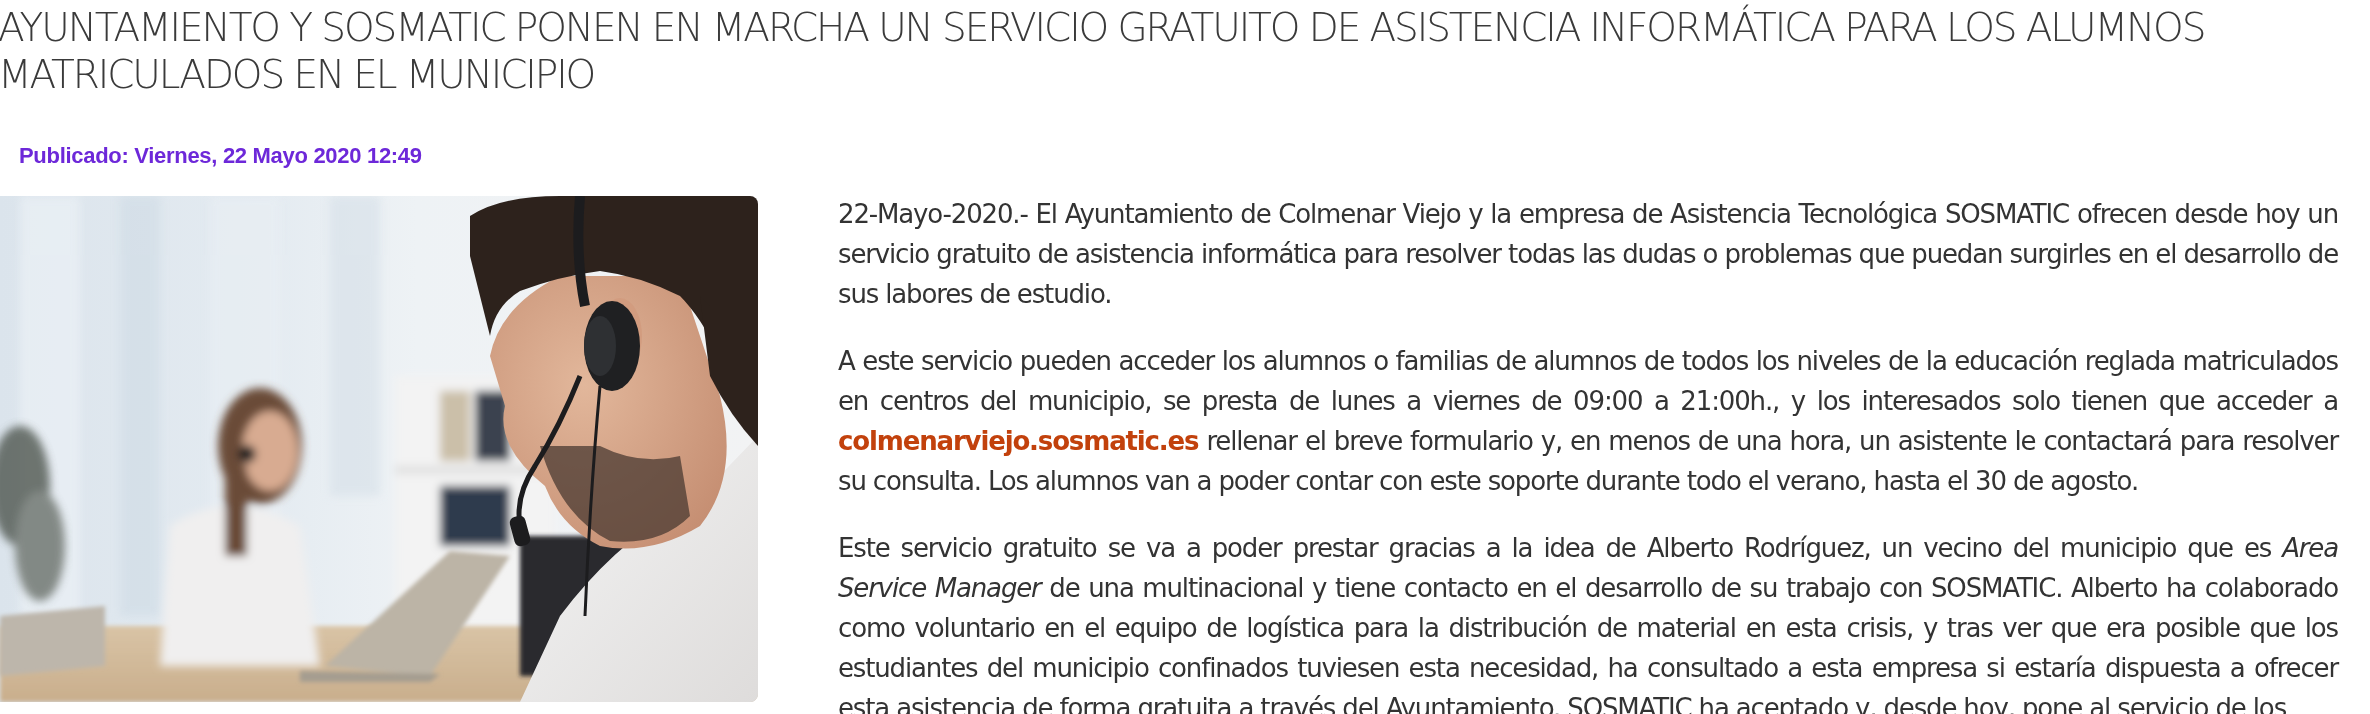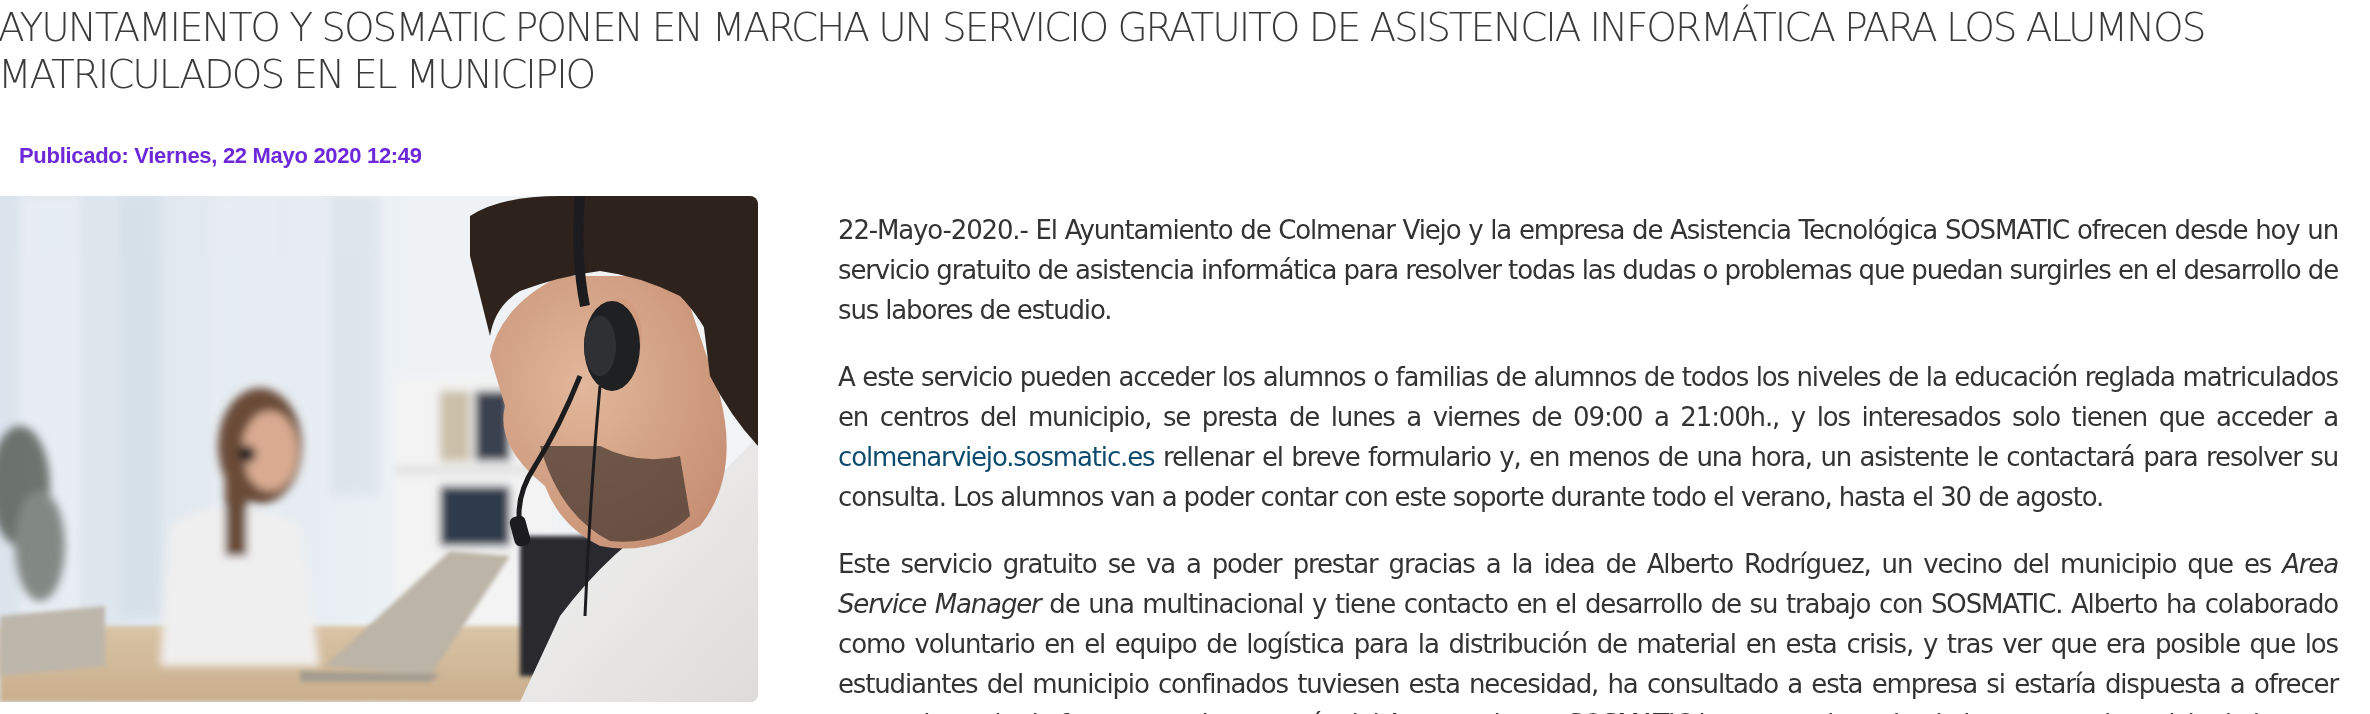--- a/index.html
+++ b/index.html
@@ -62,25 +62,26 @@
       top: 194px;
       width: 1500px;
       font-family: "DejaVu Sans", sans-serif;
       font-size: 26px;
       line-height: 40px;
       letter-spacing: -1.15px;
       color: #333333;
       text-align: justify;
     }
     .article-body p {
-      margin: 16px 0 27px 0;
+      margin: 0 0 27px 0;
     }
     .article-body a {
-      color: #0c4a6e;
+      color: #c2410c;
       text-decoration: none;
+      font-weight: bold;
     }
     .article-body em {
       font-style: italic;
     }
   </style>
 </head>
 <body>
 
 <h1 class="article-title">AYUNTAMIENTO Y SOSMATIC PONEN EN MARCHA UN SERVICIO GRATUITO DE ASISTENCIA INFORMÁTICA PARA LOS ALUMNOS MATRICULADOS EN EL MUNICIPIO</h1>
 

